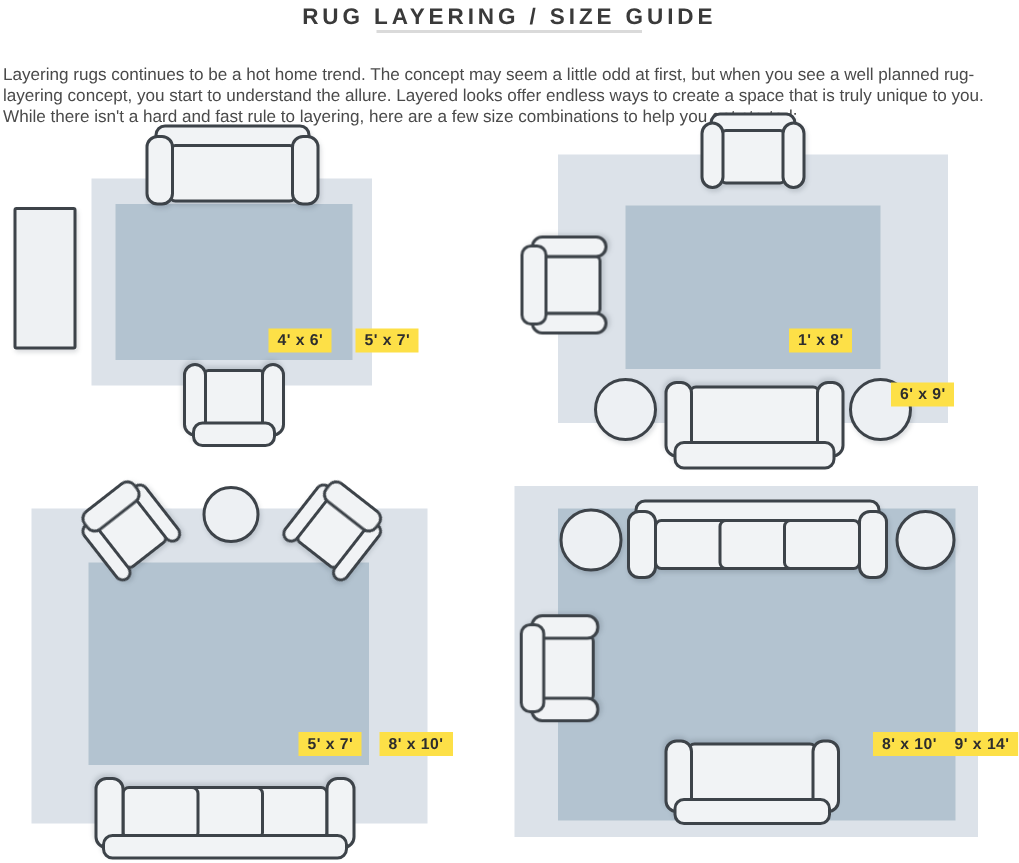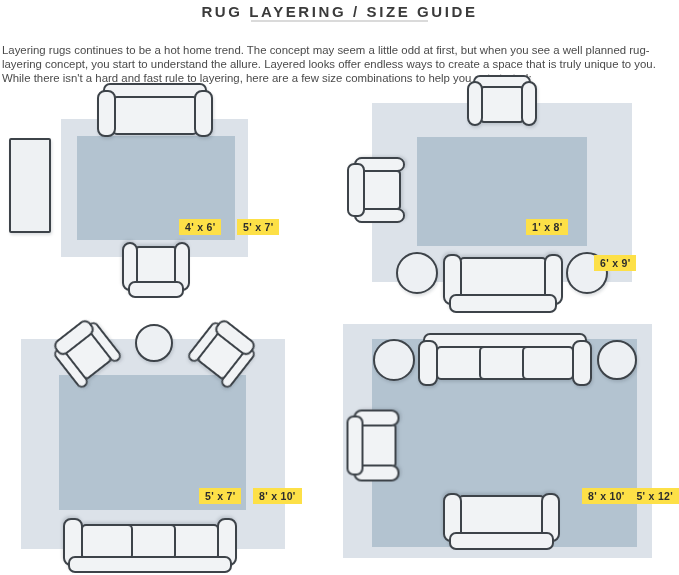--- a/index.html
+++ b/index.html
@@ -177,16 +177,16 @@
     </div>
 
     <div class="f r180 back-top" style="left:443px;top:492px;width:117px;height:58px;">
       <div class="part back"></div>
       <div class="part arm l"></div>
       <div class="part arm r"></div>
       <div class="part seat"></div>
     </div>
 
     <div class="size-label" style="left:582px;top:488px;">8' x 10'</div>
-    <div class="size-label" style="right:0px;top:488px;">5' x 12'</div>
+    <div class="size-label" style="right:0px;top:488px;">9' x 14'</div>
   </div>
 
 </div>
 
 </body></html>

